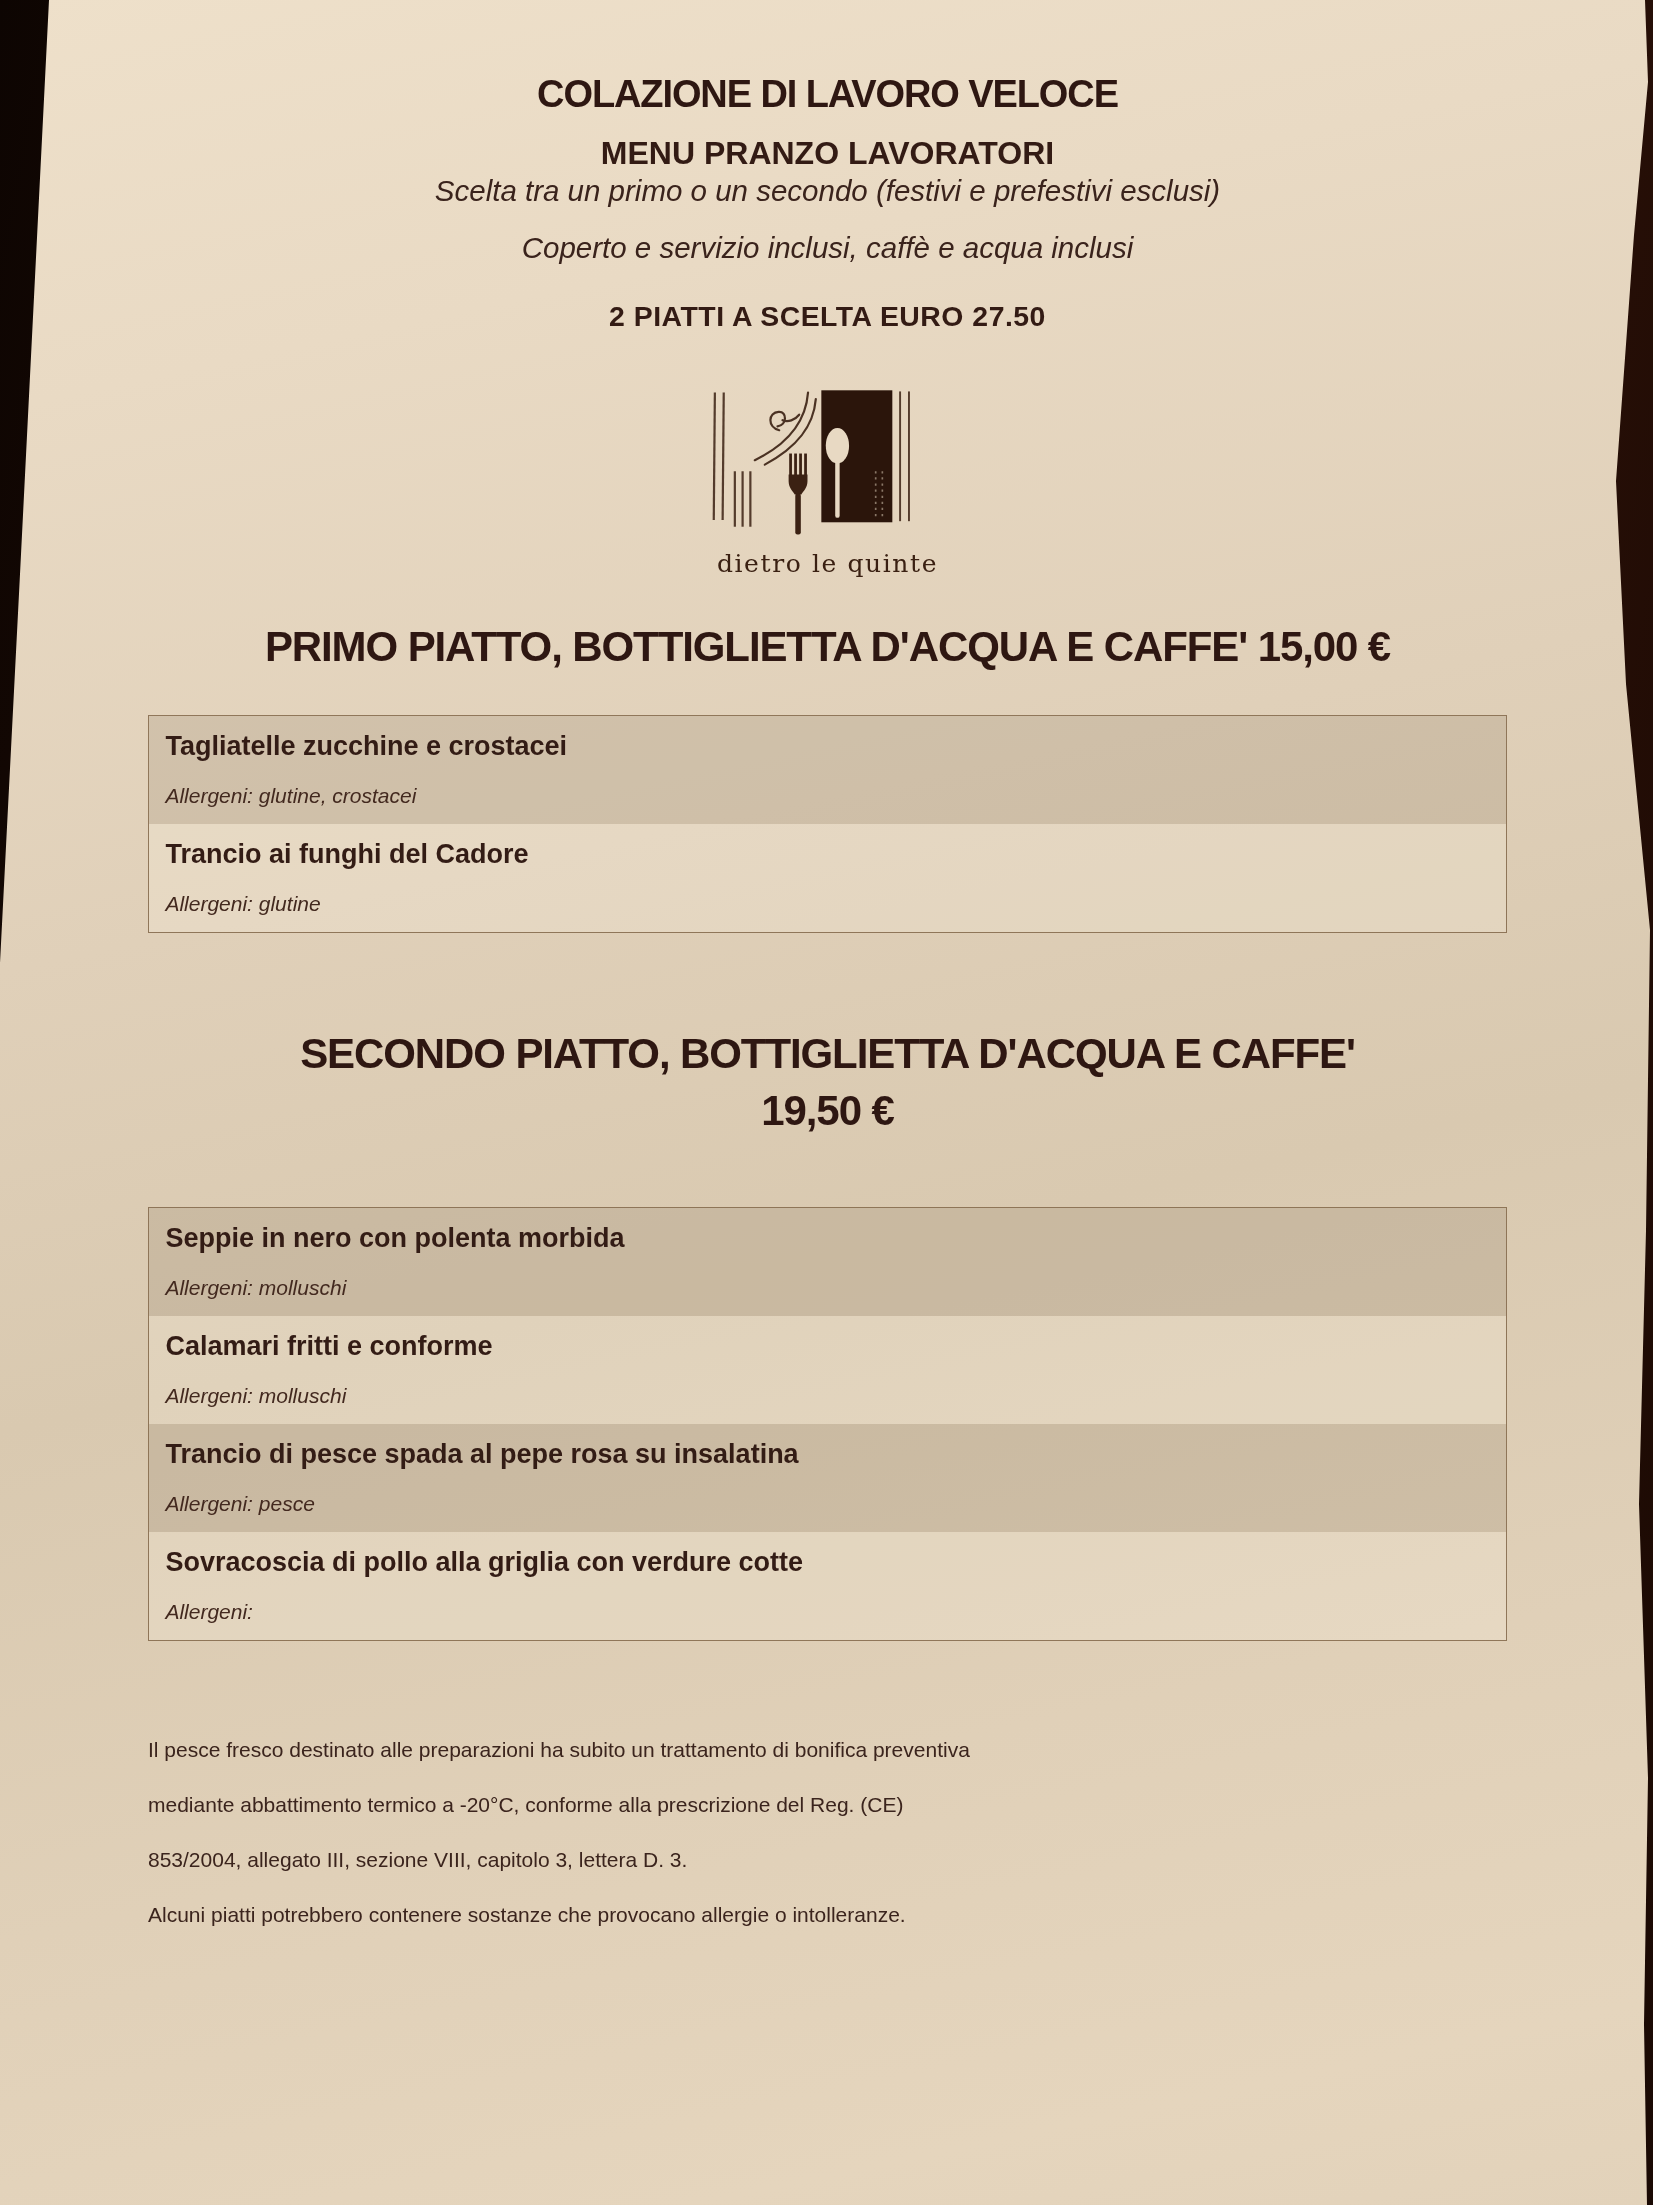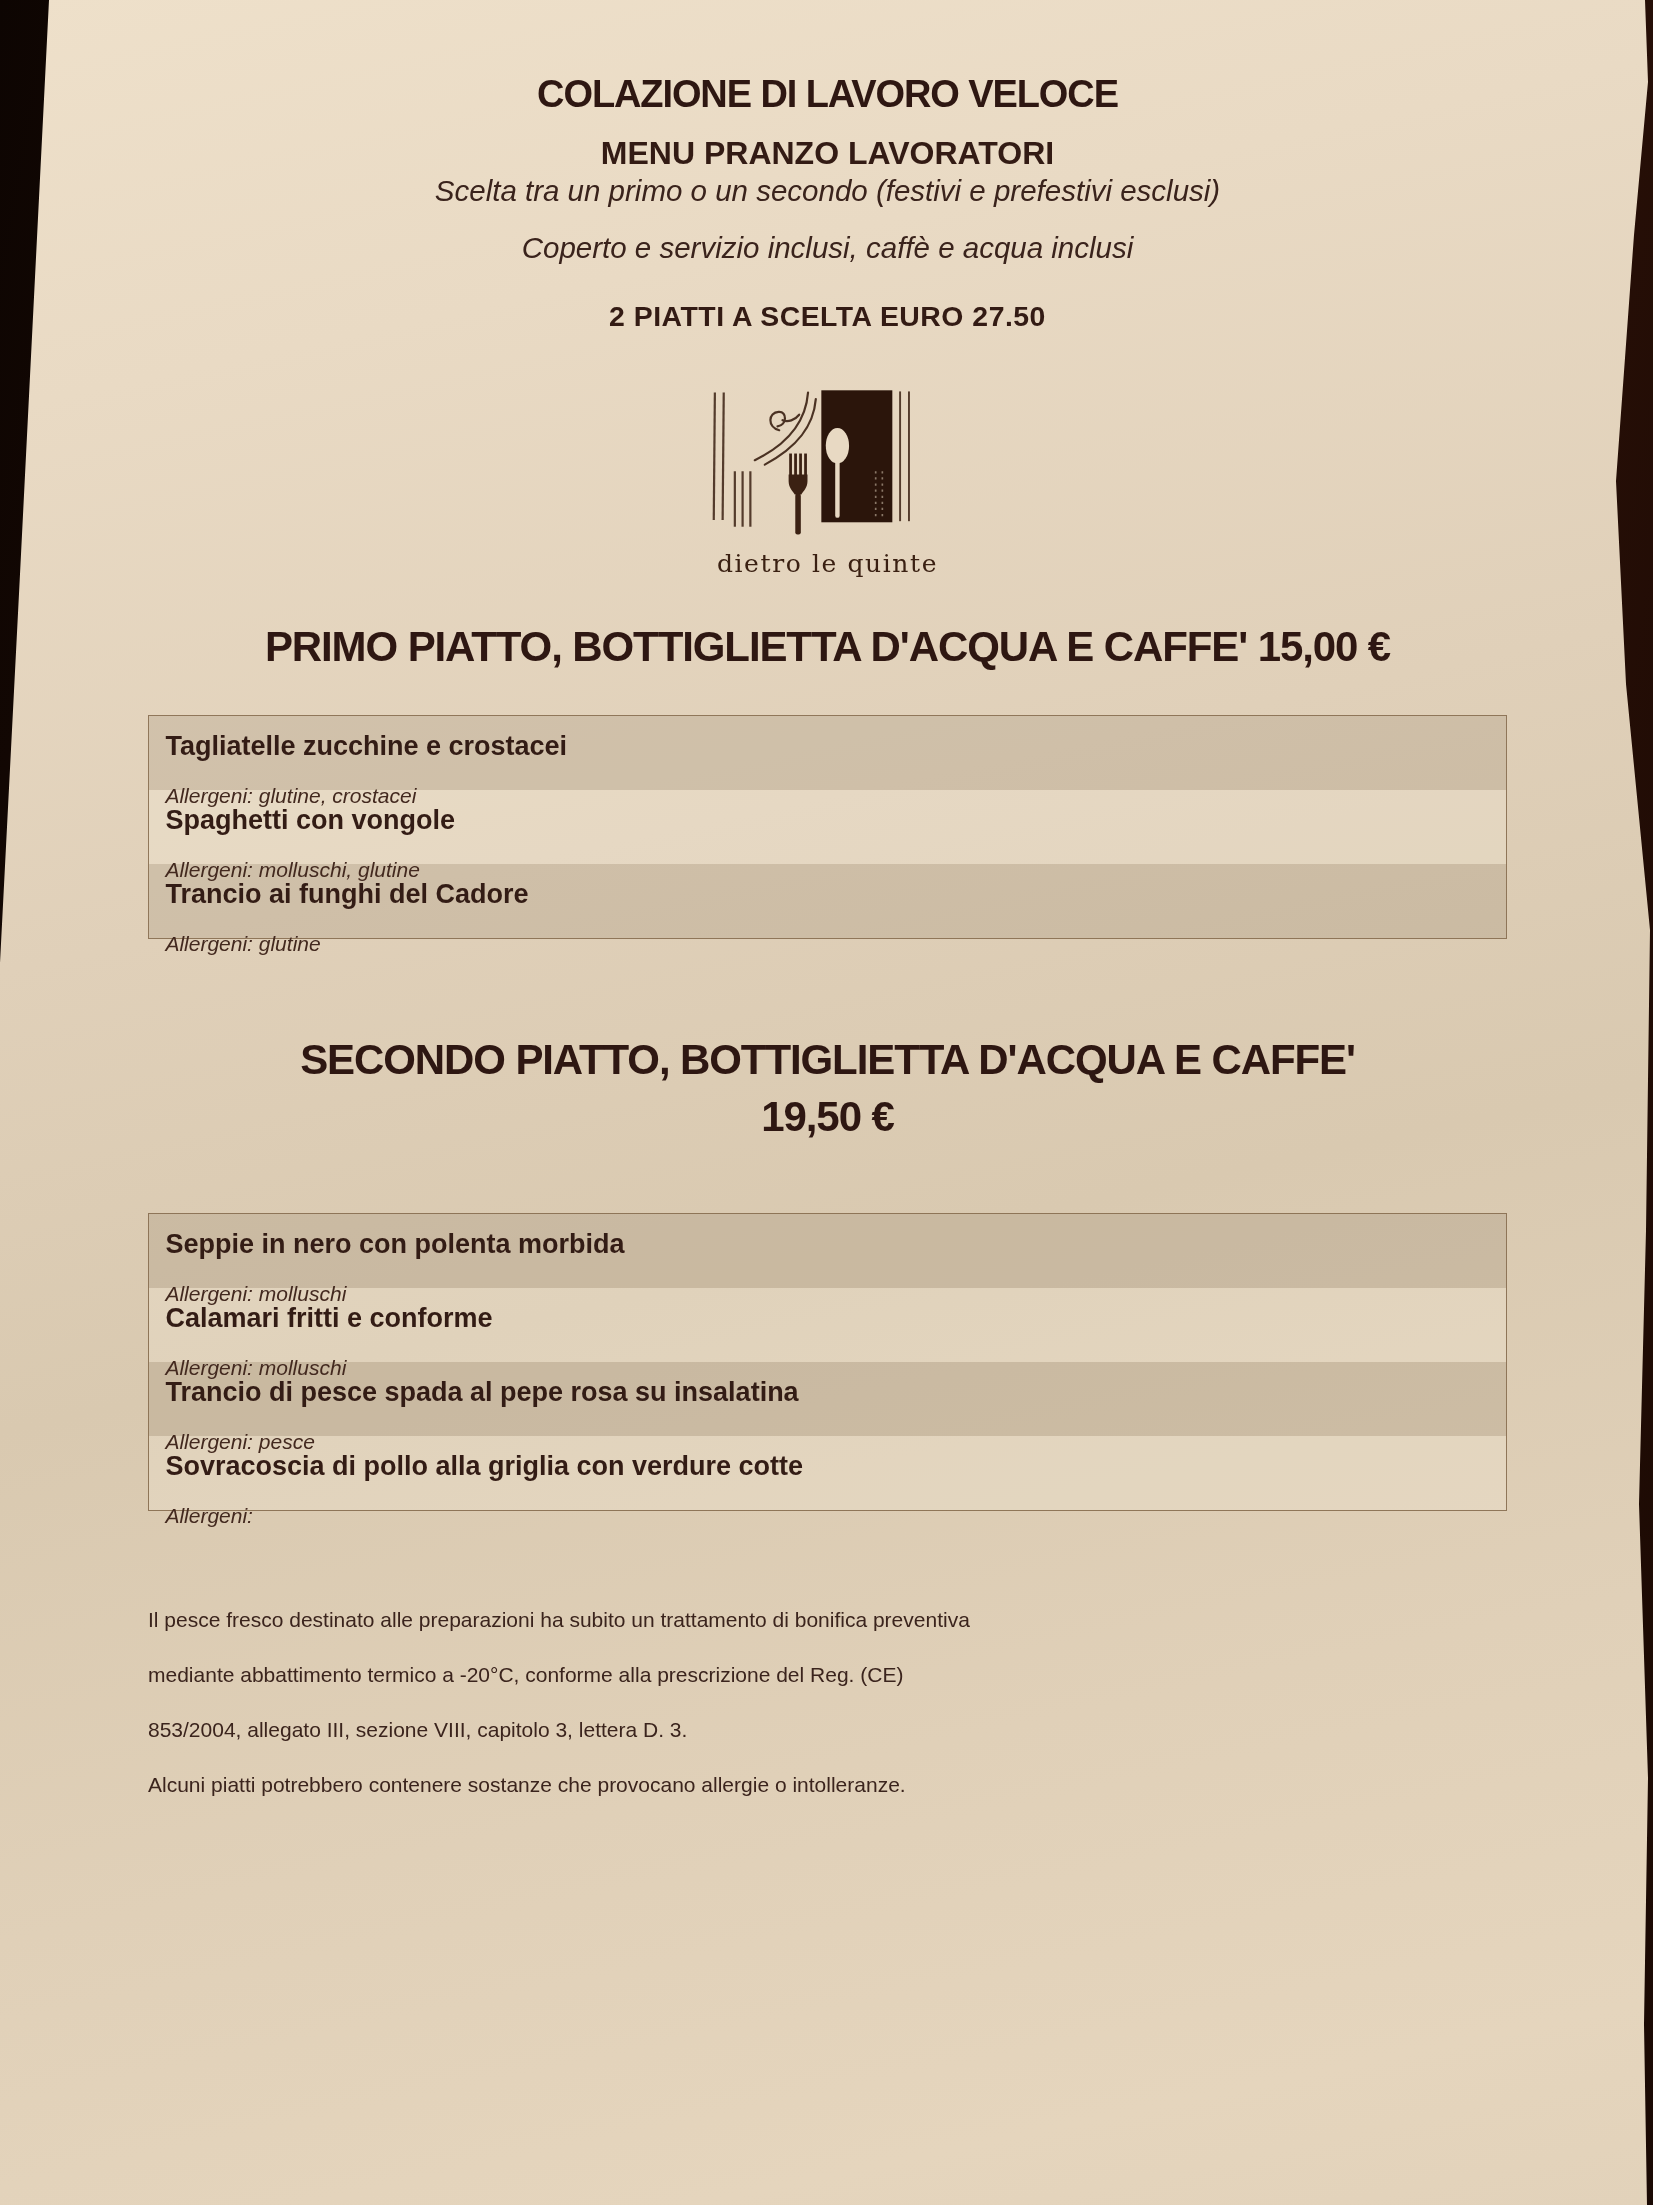--- a/index.html
+++ b/index.html
@@ -56,21 +56,21 @@
     font-size: 42px; font-weight: 700; letter-spacing: -1.1px;
     color: #2e1712; white-space: nowrap; text-align: center;
   }
   .heading1 { margin-top: 40px; line-height: 55px; }
   .heading2 { margin-top: 92px; line-height: 57px; }
   .menu-block {
     margin-top: 41px;
     border: 1.6px solid rgba(116, 88, 58, 0.75);
   }
   .menu-block.second { margin-top: 68px; }
-  .menu-row { height: 74px; padding-left: 16.4px; box-sizing: border-box; }
+  .menu-row { height: 108px; padding-left: 16.4px; box-sizing: border-box; }
   .menu-row:nth-child(odd)  { background: rgba(93, 74, 56, 0.13); }
   .menu-row:nth-child(even) { background: rgba(255, 248, 236, 0.20); }
   .dish-name {
     padding-top: 14.2px;
     font-size: 27px; font-weight: 700; line-height: 32px;
     color: #331c15; white-space: nowrap;
   }
   .dish-allergens {
     margin-top: 22px;
     font-style: italic; font-size: 21px; line-height: 24px;
@@ -141,24 +141,20 @@
     </div>
 
     <div class="sec-heading heading1">PRIMO PIATTO, BOTTIGLIETTA D'ACQUA E CAFFE' 15,00 €</div>
 
     <div class="menu-block">
       <div class="menu-row">
         <div class="dish-name">Tagliatelle zucchine e crostacei</div>
         <div class="dish-allergens">Allergeni: glutine, crostacei</div>
       </div>
       <div class="menu-row">
-        <div class="dish-name">Spaghetti con vongole</div>
-        <div class="dish-allergens">Allergeni: molluschi, glutine</div>
-      </div>
-      <div class="menu-row">
         <div class="dish-name">Trancio ai funghi del Cadore</div>
         <div class="dish-allergens">Allergeni: glutine</div>
       </div>
     </div>
 
     <div class="sec-heading heading2">
       <div>SECONDO PIATTO, BOTTIGLIETTA D'ACQUA E CAFFE'</div>
       <div>19,50 €</div>
     </div>
 

